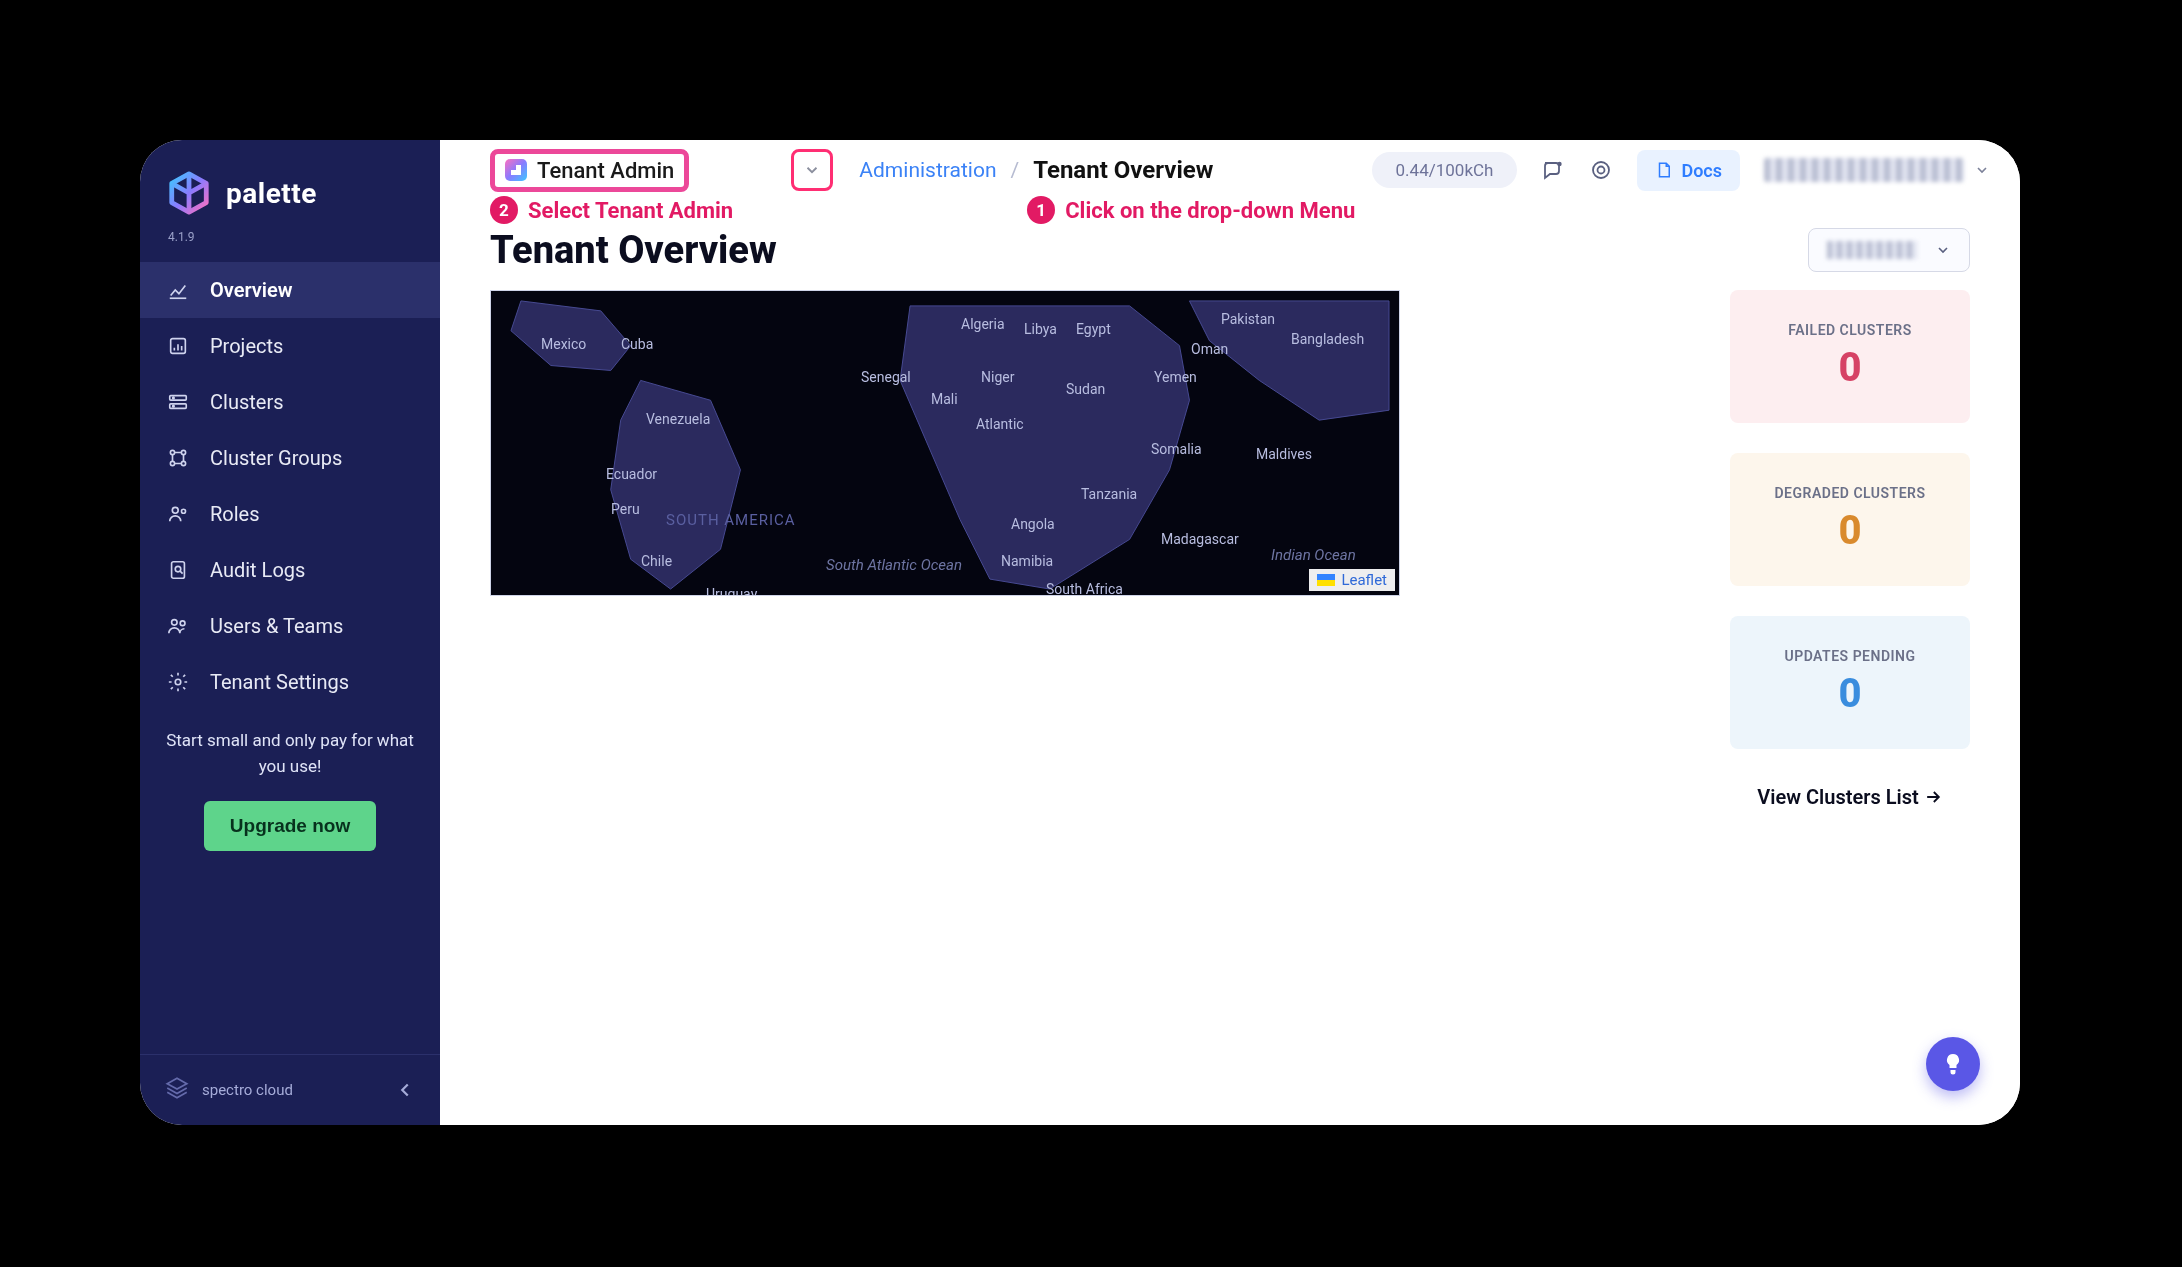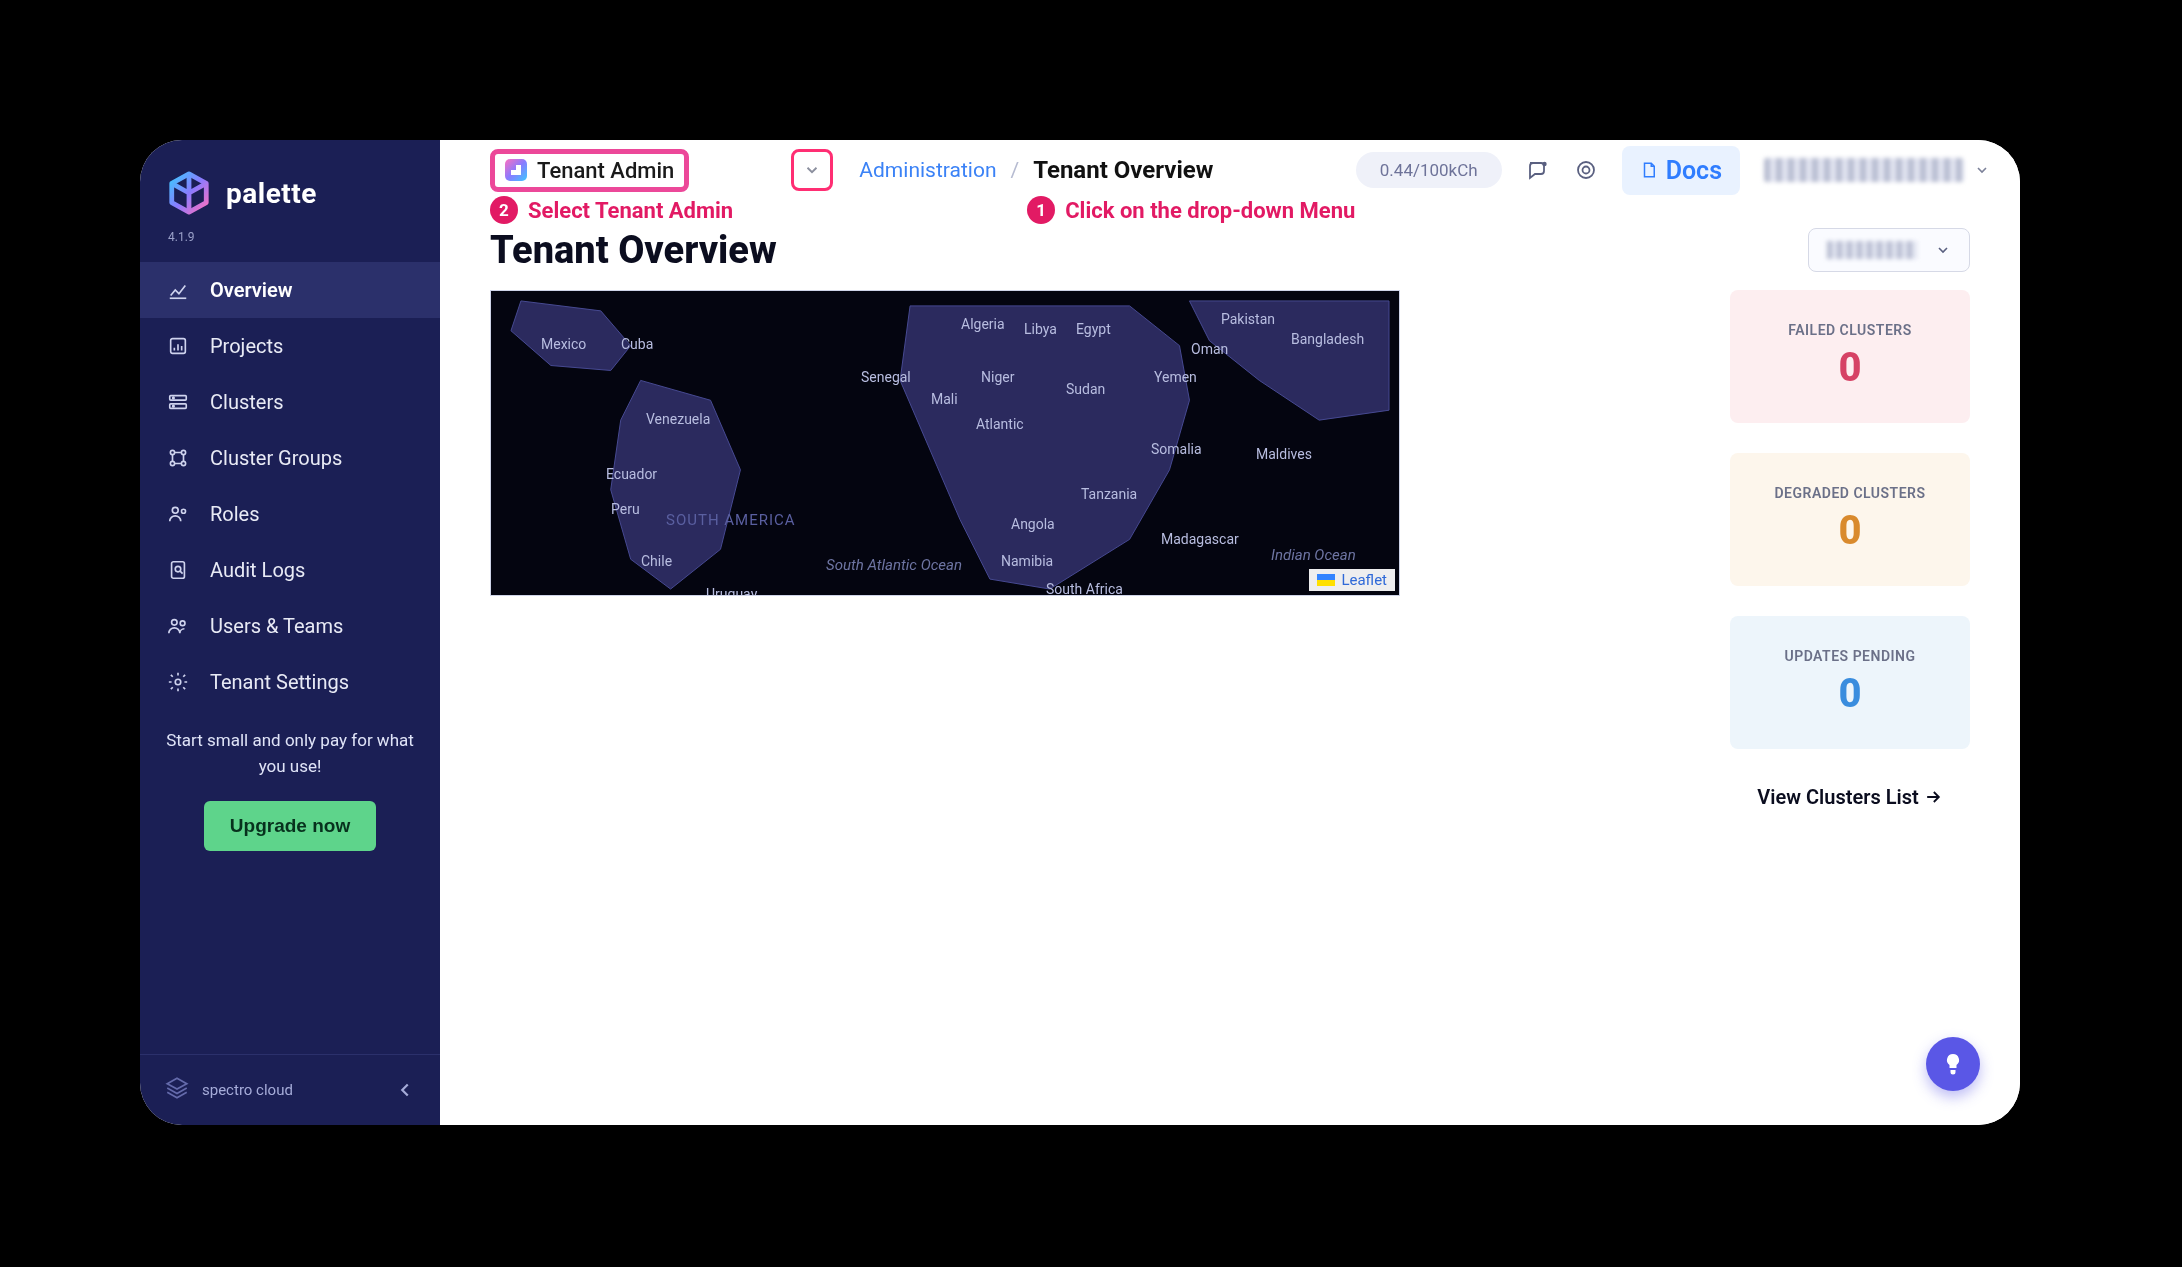--- a/index.html
+++ b/index.html
@@ -33,21 +33,21 @@
     .tenant-name { font-size:22px; font-weight:500; color:#1a1a1a; }
     .dd-box { width:42px; height:42px; border:3px solid #ff2e73; border-radius:8px; display:flex; align-items:center; justify-content:center; margin-left:90px; cursor:pointer; }
     .dd-box svg { width:18px; height:18px; stroke:#8b8f9e; stroke-width:2.5; fill:none; }
     .crumbs { display:flex; align-items:center; gap:14px; margin-left:14px; font-size:21px; }
     .crumb-link { color:#3b82f6; cursor:pointer; }
     .crumb-sep { color:#b6bbd1; }
     .crumb-current { font-weight:700; font-size:24px; color:#111; }
     .topbar-right { margin-left:auto; display:flex; align-items:center; gap:24px; }
     .pill { background:#eff1f9; border-radius:999px; font-size:17px; color:#6e7399; padding:8px 24px; }
     .top-ico { width:24px; height:24px; stroke:#5a6080; stroke-width:1.8; fill:none; cursor:pointer; }
-    .docs-btn { background:#e9f2ff; color:#2f7dff; font-weight:600; padding:10px 18px; border-radius:8px; display:flex; align-items:center; gap:8px; cursor:pointer; font-size:25px; }
+    .docs-btn { background:#e9f2ff; color:#2f7dff; font-weight:600; padding:10px 18px; border-radius:8px; display:flex; align-items:center; gap:8px; cursor:pointer; font-size:18px; }
     .user-block { display:flex; align-items:center; gap:10px; cursor:pointer; }
     .user-blur { width:200px; height:24px; background:repeating-linear-gradient(90deg,#b8bdd1 0 6px,#e2e5f1 6px 12px); border-radius:3px; filter:blur(2px); }
     
     .ann-row { display:flex; align-items:center; gap:36px; padding:6px 50px 0; }
     .ann { display:flex; align-items:center; gap:10px; color:#e21a64; font-weight:700; font-size:22px; }
     .ann-badge { width:28px; height:28px; border-radius:50%; background:#e21a64; color:#fff; display:flex; align-items:center; justify-content:center; font-size:17px; font-weight:700; }
     .ann-1 { margin-left:258px; }
     .page-title-row { display:flex; align-items:center; padding:4px 50px 0; }
     .page-title { font-size:38px; font-weight:800; color:#0b0d1f; }
     .range-select { margin-left:auto; border:1px solid #d6d9e6; border-radius:8px; background:#fafbff; padding:12px 18px; display:flex; align-items:center; gap:18px; cursor:pointer; }

